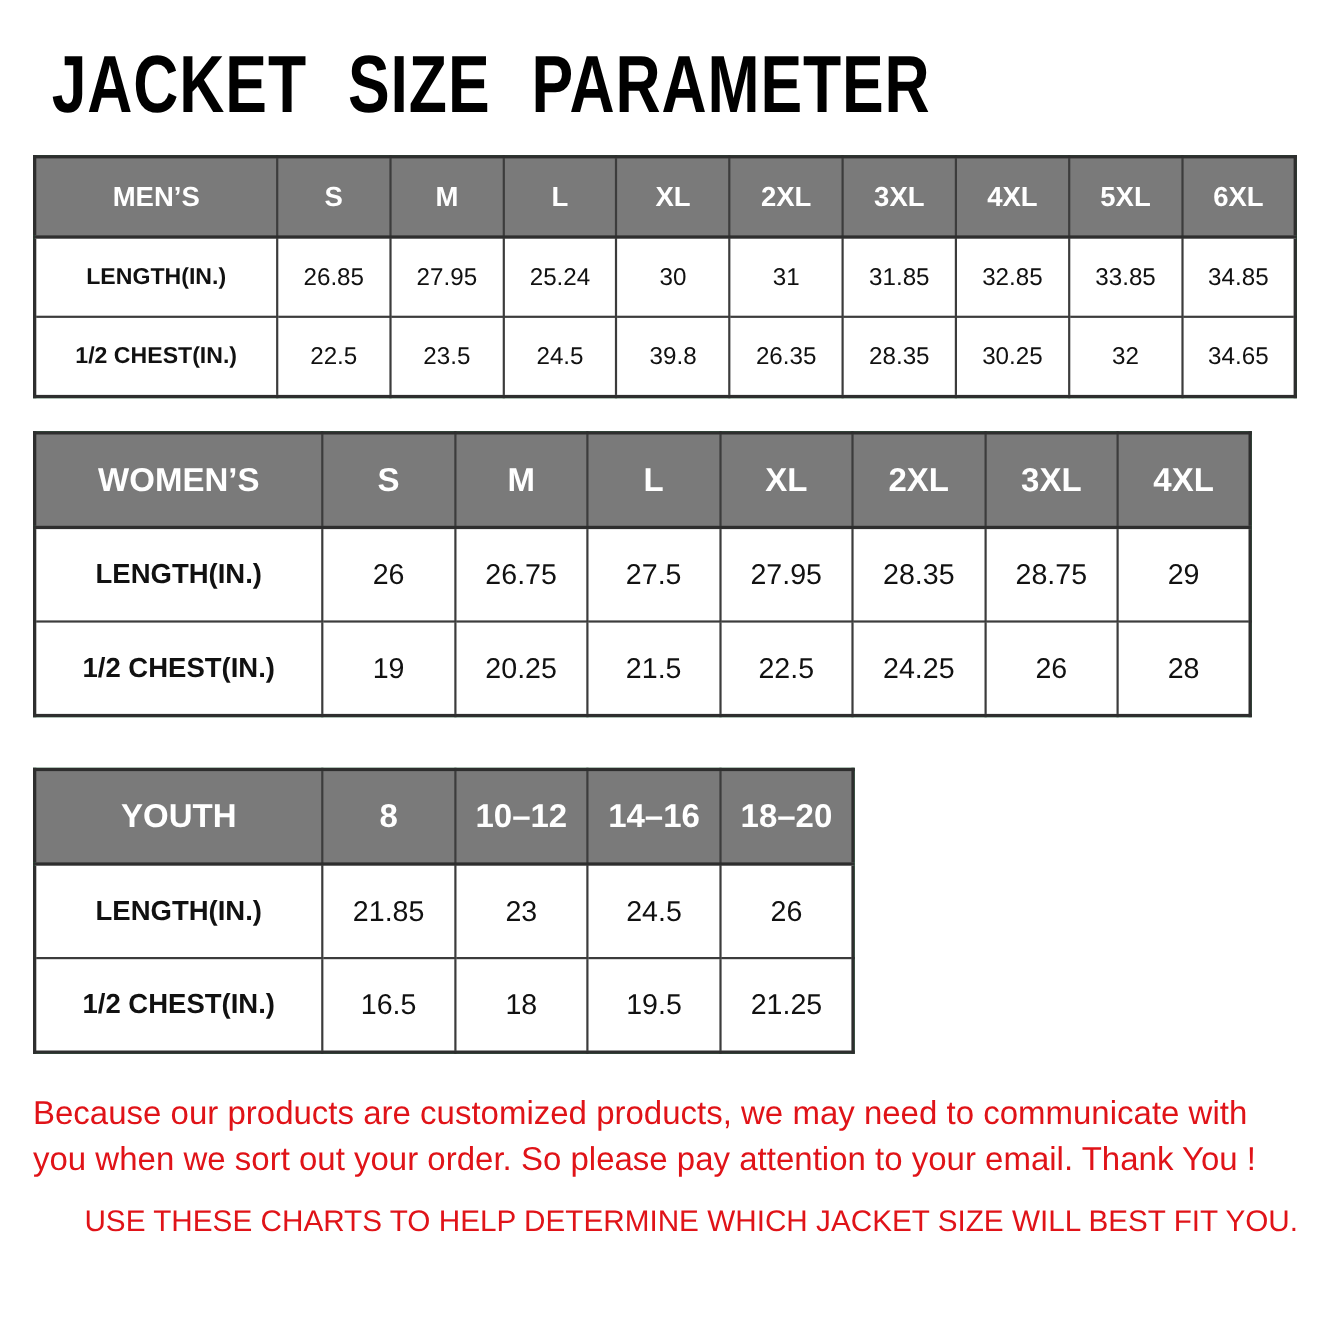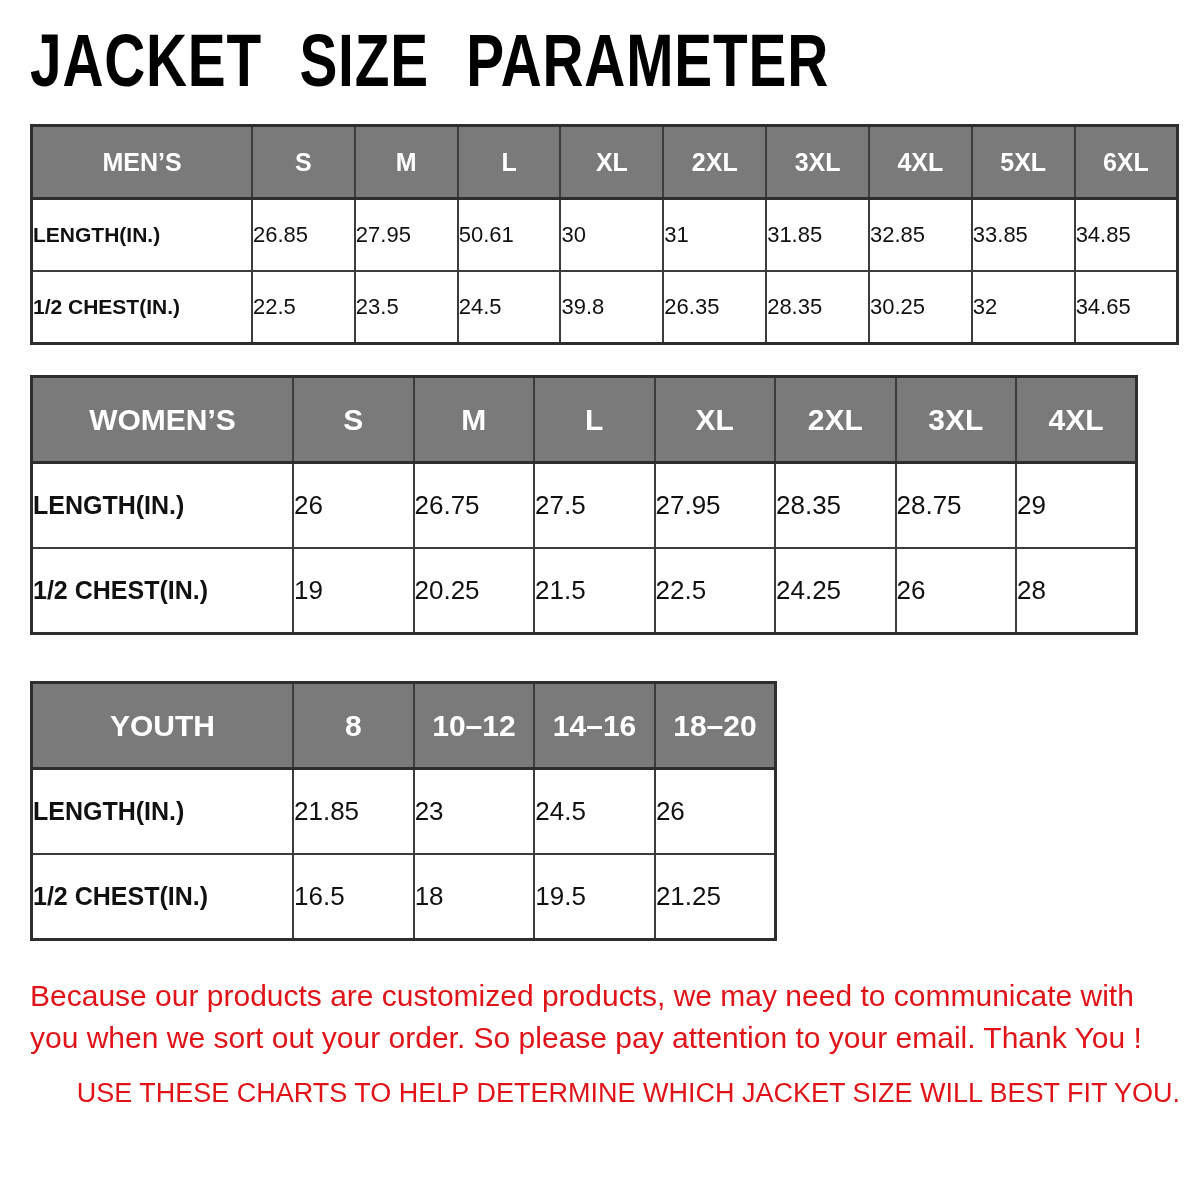--- a/index.html
+++ b/index.html
@@ -3,21 +3,21 @@
 <meta charset="utf-8">
 <style>
   html,body{margin:0;padding:0;}
   body{
     width:1200px;height:1200px;overflow:hidden;background:#ffffff;
     font-family:"Liberation Sans",sans-serif;color:#111111;
   }
   .page{padding:24px 20px 0 30px;}
 
   
-  .title{margin:0;height:74px;line-height:74px;white-space:nowrap;text-decoration:underline;}
+  .title{margin:17px;height:74px;line-height:74px;white-space:nowrap;text-decoration:underline;}
   .title .stretch{
     display:inline-block;transform:scale(0.80,1.04);transform-origin:left center;
     font-size:71px;font-weight:bold;letter-spacing:1px;word-spacing:26px;color:#000;
   }
 
   
   .note{
     color:#e01318;font-size:27px;line-height:1.3;font-weight:normal;
     max-width:950px;margin:16px 0 0 0;
   }
@@ -26,21 +26,21 @@
   table.size-table{
     border-collapse:collapse;table-layout:fixed;
     border:3px solid #2e2e2e;background:#15803d;
   }
   table.size-table th{
     background:#7a7a7a;color:#ffffff;font-weight:bold;
     border:2px solid #3c3c3c;text-align:center;padding:0;
   }
   table.size-table thead tr{border-bottom:3px solid #2e2e2e;}
   table.size-table td{
-    border:2px solid #3c3c3c;padding:0;
+    border:2px solid #3c3c3c;text-align:center;padding:0;
     font-weight:normal;color:#111;background:#fff;
   }
   table.size-table td:first-child{font-weight:bold;}
 
   table.mens{width:1149px;margin-top:26px;}
   .mens th,.mens td{height:70px;}
   .mens th{font-size:25px;}
   .mens td{font-size:22px;}
   .mens td:first-child{font-size:21px;}
   .mens th:first-child,.mens td:first-child{width:218px;}
@@ -89,21 +89,21 @@
           <th>4XL</th>
           <th>5XL</th>
           <th>6XL</th>
         </tr>
       </thead>
       <tbody>
         <tr>
           <td>LENGTH(IN.)</td>
           <td>26.85</td>
           <td>27.95</td>
-          <td>50.61</td>
+          <td>25.24</td>
           <td>30</td>
           <td>31</td>
           <td>31.85</td>
           <td>32.85</td>
           <td>33.85</td>
           <td>34.85</td>
         </tr>
         <tr>
           <td>1/2 CHEST(IN.)</td>
           <td>22.5</td>

